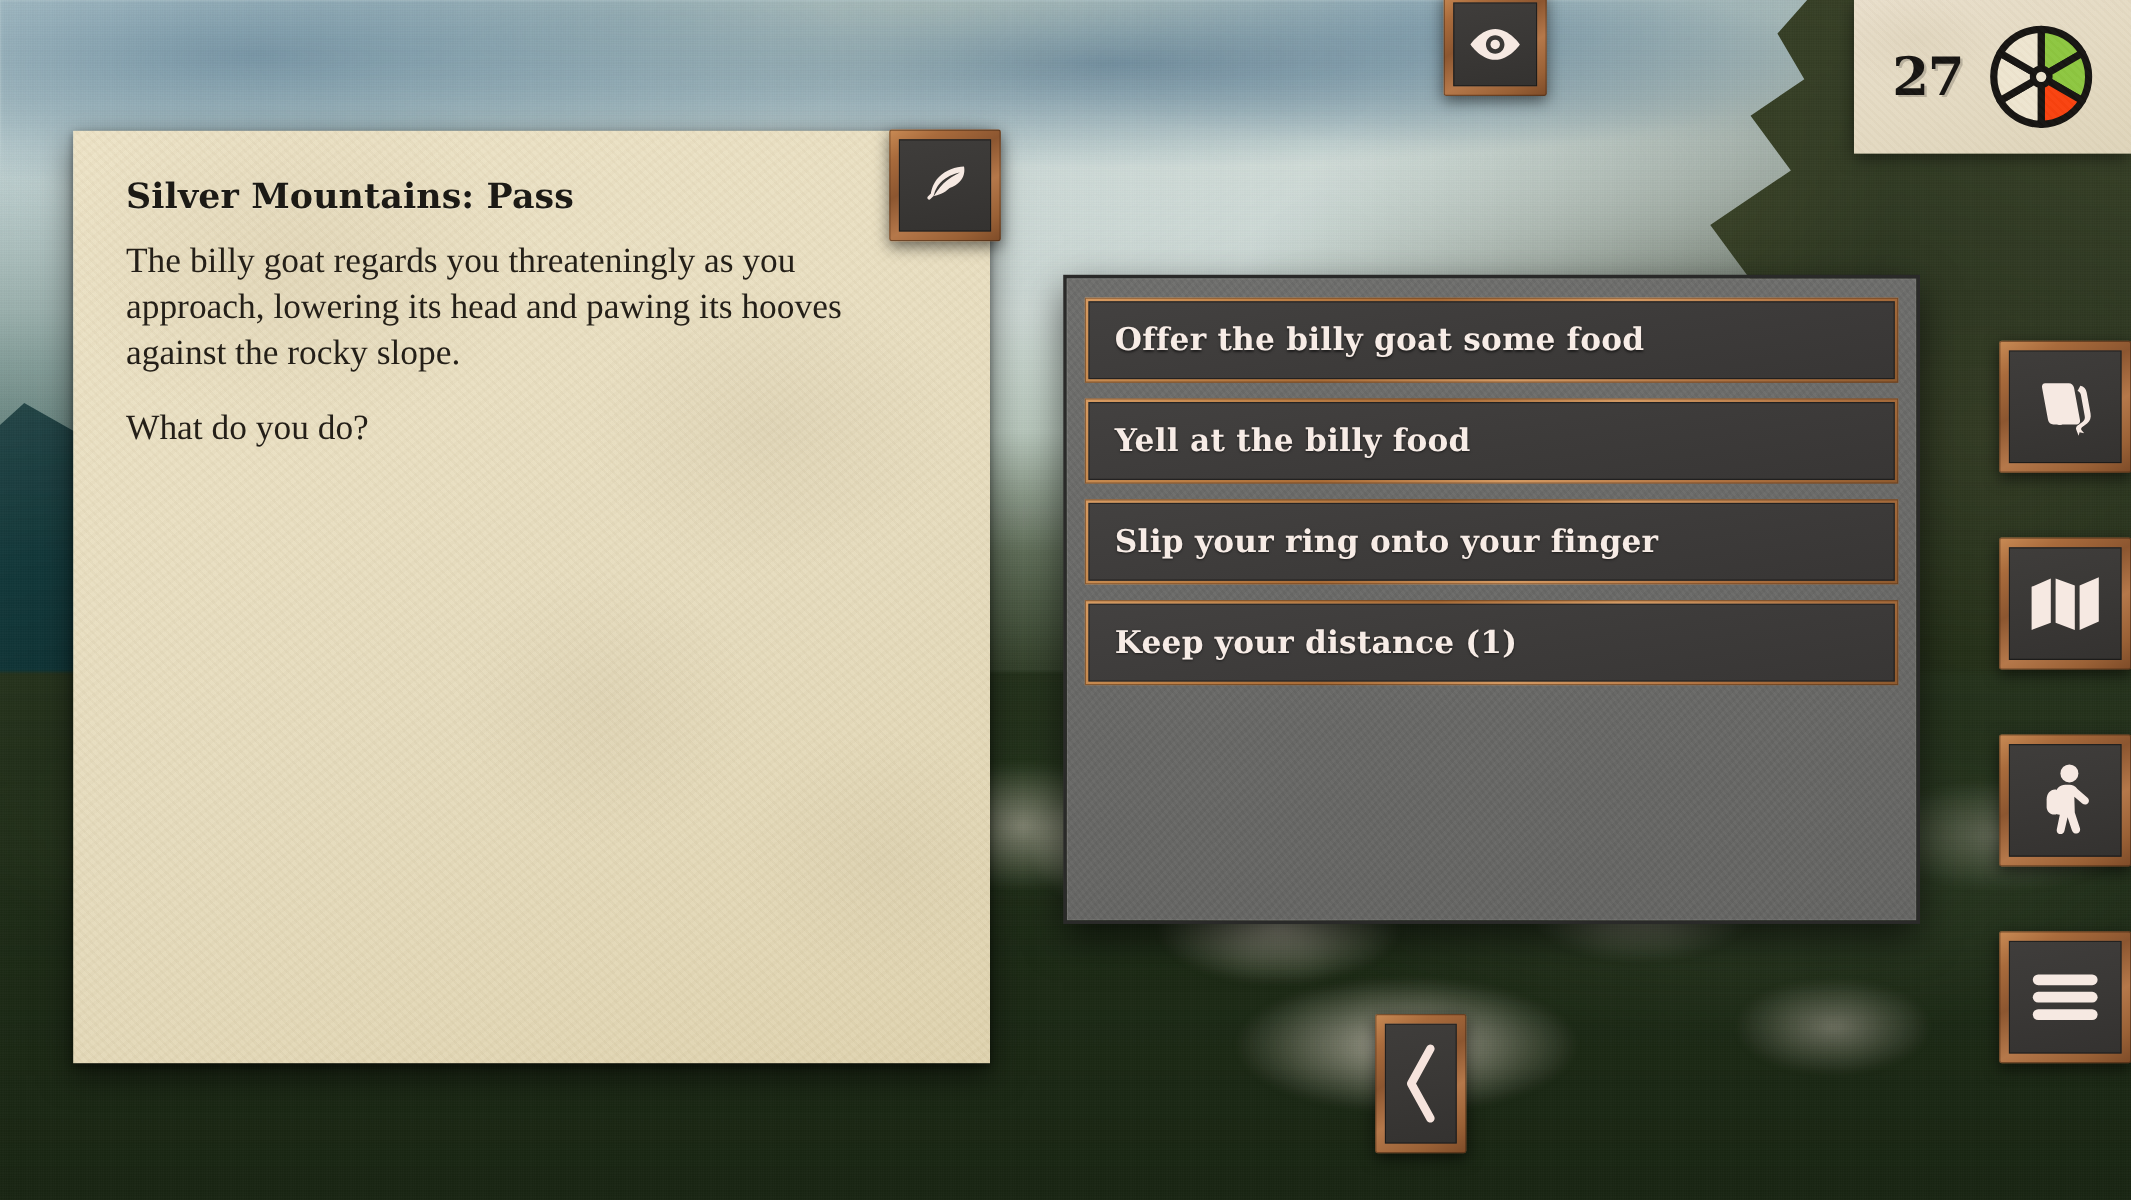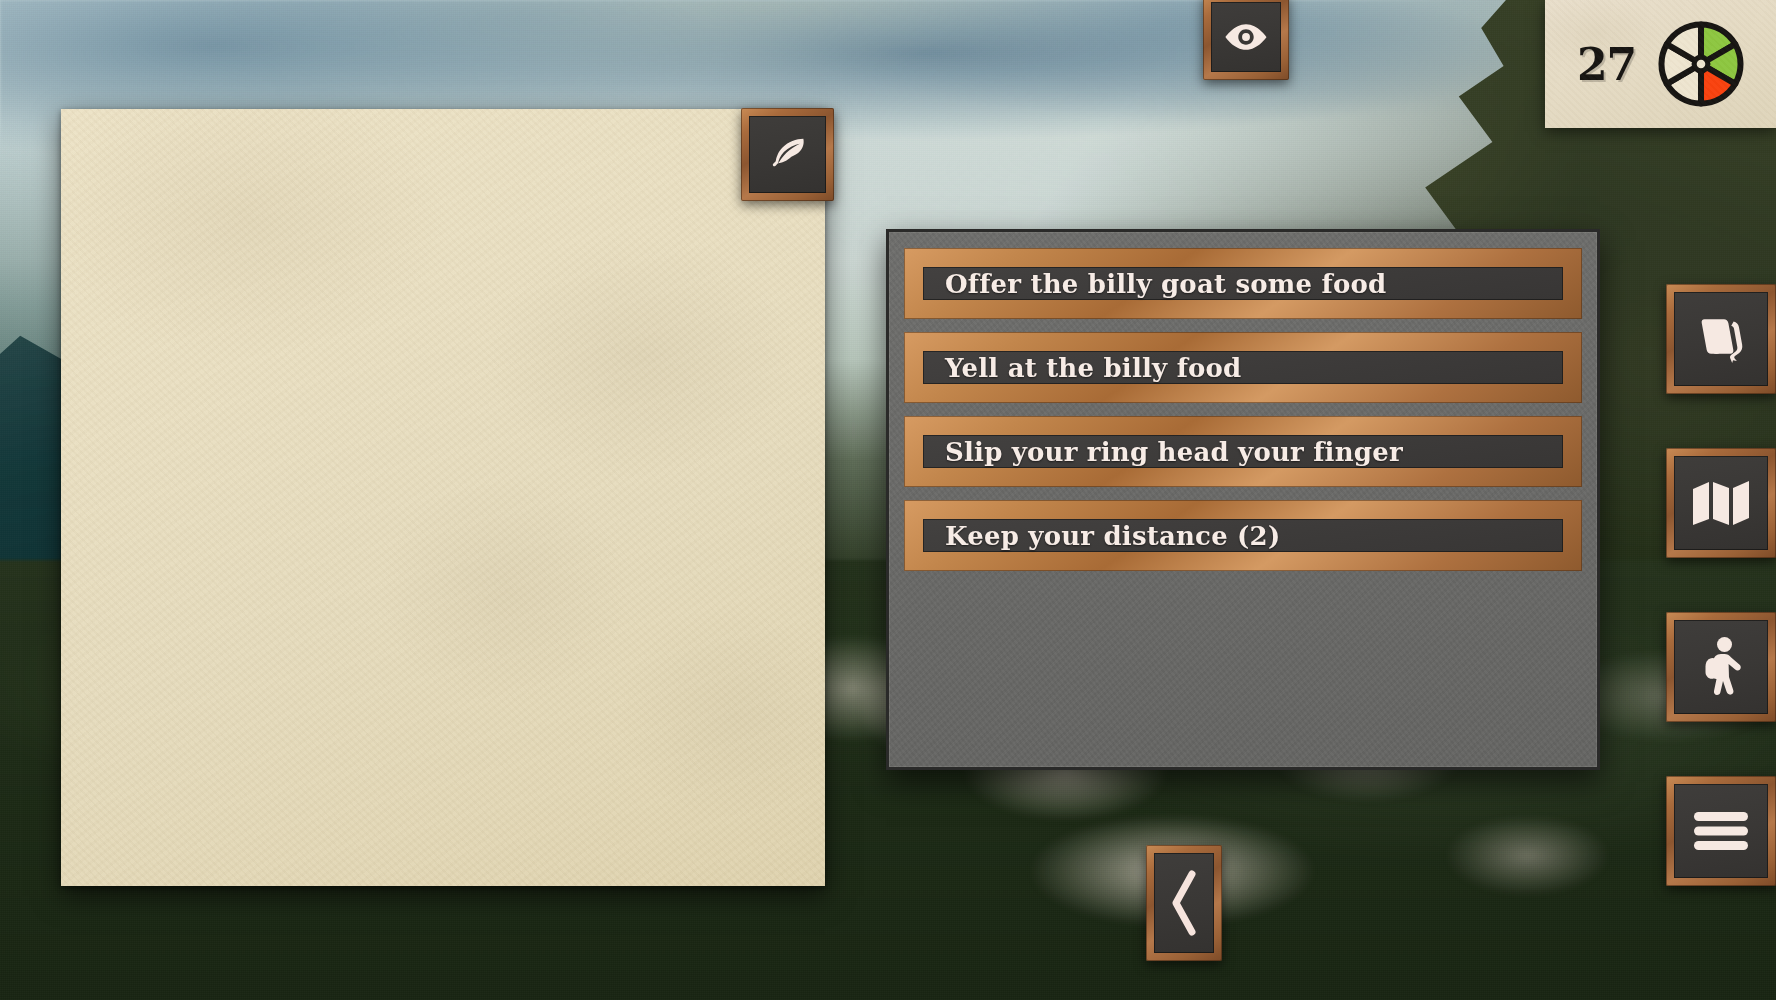--- a/index.html
+++ b/index.html
@@ -227,21 +227,21 @@
       repeating-linear-gradient(-44deg, rgba(255,255,255,.014) 0 3px, rgba(0,0,0,.018) 3px 6px);
     pointer-events: none;
   }
   .choice-list { position: relative; z-index: 1; }
 
   .choice {
     position: relative;
     box-sizing: border-box;
     height: 71px;
     margin-bottom: 13px;
-    padding: 19px;
+    padding: 3px;
     background:
       linear-gradient(145deg, #d79b62 0%, #c2864c 16%, #a86b36 38%, #d49a63 58%, #ae7140 80%, #8e5a2e 100%);
     box-shadow: inset 0 0 0 1px rgba(70,42,20,.5);
     cursor: pointer;
   }
   .choice .face {
     position: relative;
     width: 100%; height: 100%;
     box-sizing: border-box;
     background: linear-gradient(172deg, #434140 0%, #3d3b3a 52%, #383635 100%);
@@ -301,20 +301,25 @@
     <div class="sky"></div>
     <div class="ridge-left"></div>
     <div class="forest-right"></div>
     <div class="forest-mid"></div>
     <div class="rocks"></div>
     <div class="grain"></div>
   </div>
 
   <div class="parchment">
     <div class="parch-grain"></div>
+    <div class="parch-body">
+      <h1 class="story-title">Silver Mountains: Pass</h1>
+      <p class="story-para">The billy goat regards you threateningly as you approach, lowering its head and pawing its hooves against the rocky slope.</p>
+      <p class="story-prompt">What do you do?</p>
+    </div>
   </div>
 
   <div class="wood-btn" id="btn-quill">
     <div class="inner">
       <svg width="46" height="46" viewBox="0 0 48 48">
         <path class="glyph" d="M40 7c-7 0-16 3.2-22 9.4-4.6 4.8-6.3 10.4-6.8 14.2l-2.6 2.6c-.6.6-.6 1.6 0 2.2s1.6.6 2.2 0l2.7-2.7c3.8-.5 9.3-2.3 14-6.9C43.7 19.7 40 7 40 7z M13.5 33.2c.7-3.5 2.3-8.3 6.2-12.3C24.5 16 31 13.2 36.4 12.2c-4.6 2.2-10.2 5.6-14.3 9.7-4 4-6.7 8.3-8.6 11.3z"></path>
       </svg>
     </div>
   </div>
 
@@ -337,28 +342,28 @@
       </div>
 
       <div class="choice">
         <div class="face">
           <span class="label">Yell at the billy food</span>
         </div>
       </div>
 
       <div class="choice">
         <div class="face">
-          <span class="label">Slip your ring head your finger</span>
+          <span class="label">Slip your ring onto your finger</span>
         </div>
       </div>
 
 
       <div class="choice">
         <div class="face">
-          <span class="label">Keep your distance (2)</span>
+          <span class="label">Keep your distance (1)</span>
         </div>
       </div>
 
     </div>
   </div>
 
   <div class="hud">
     <span class="hud-count">27</span>
     <svg class="hud-wheel" width="86" height="86" viewBox="0 0 100 100">
 

